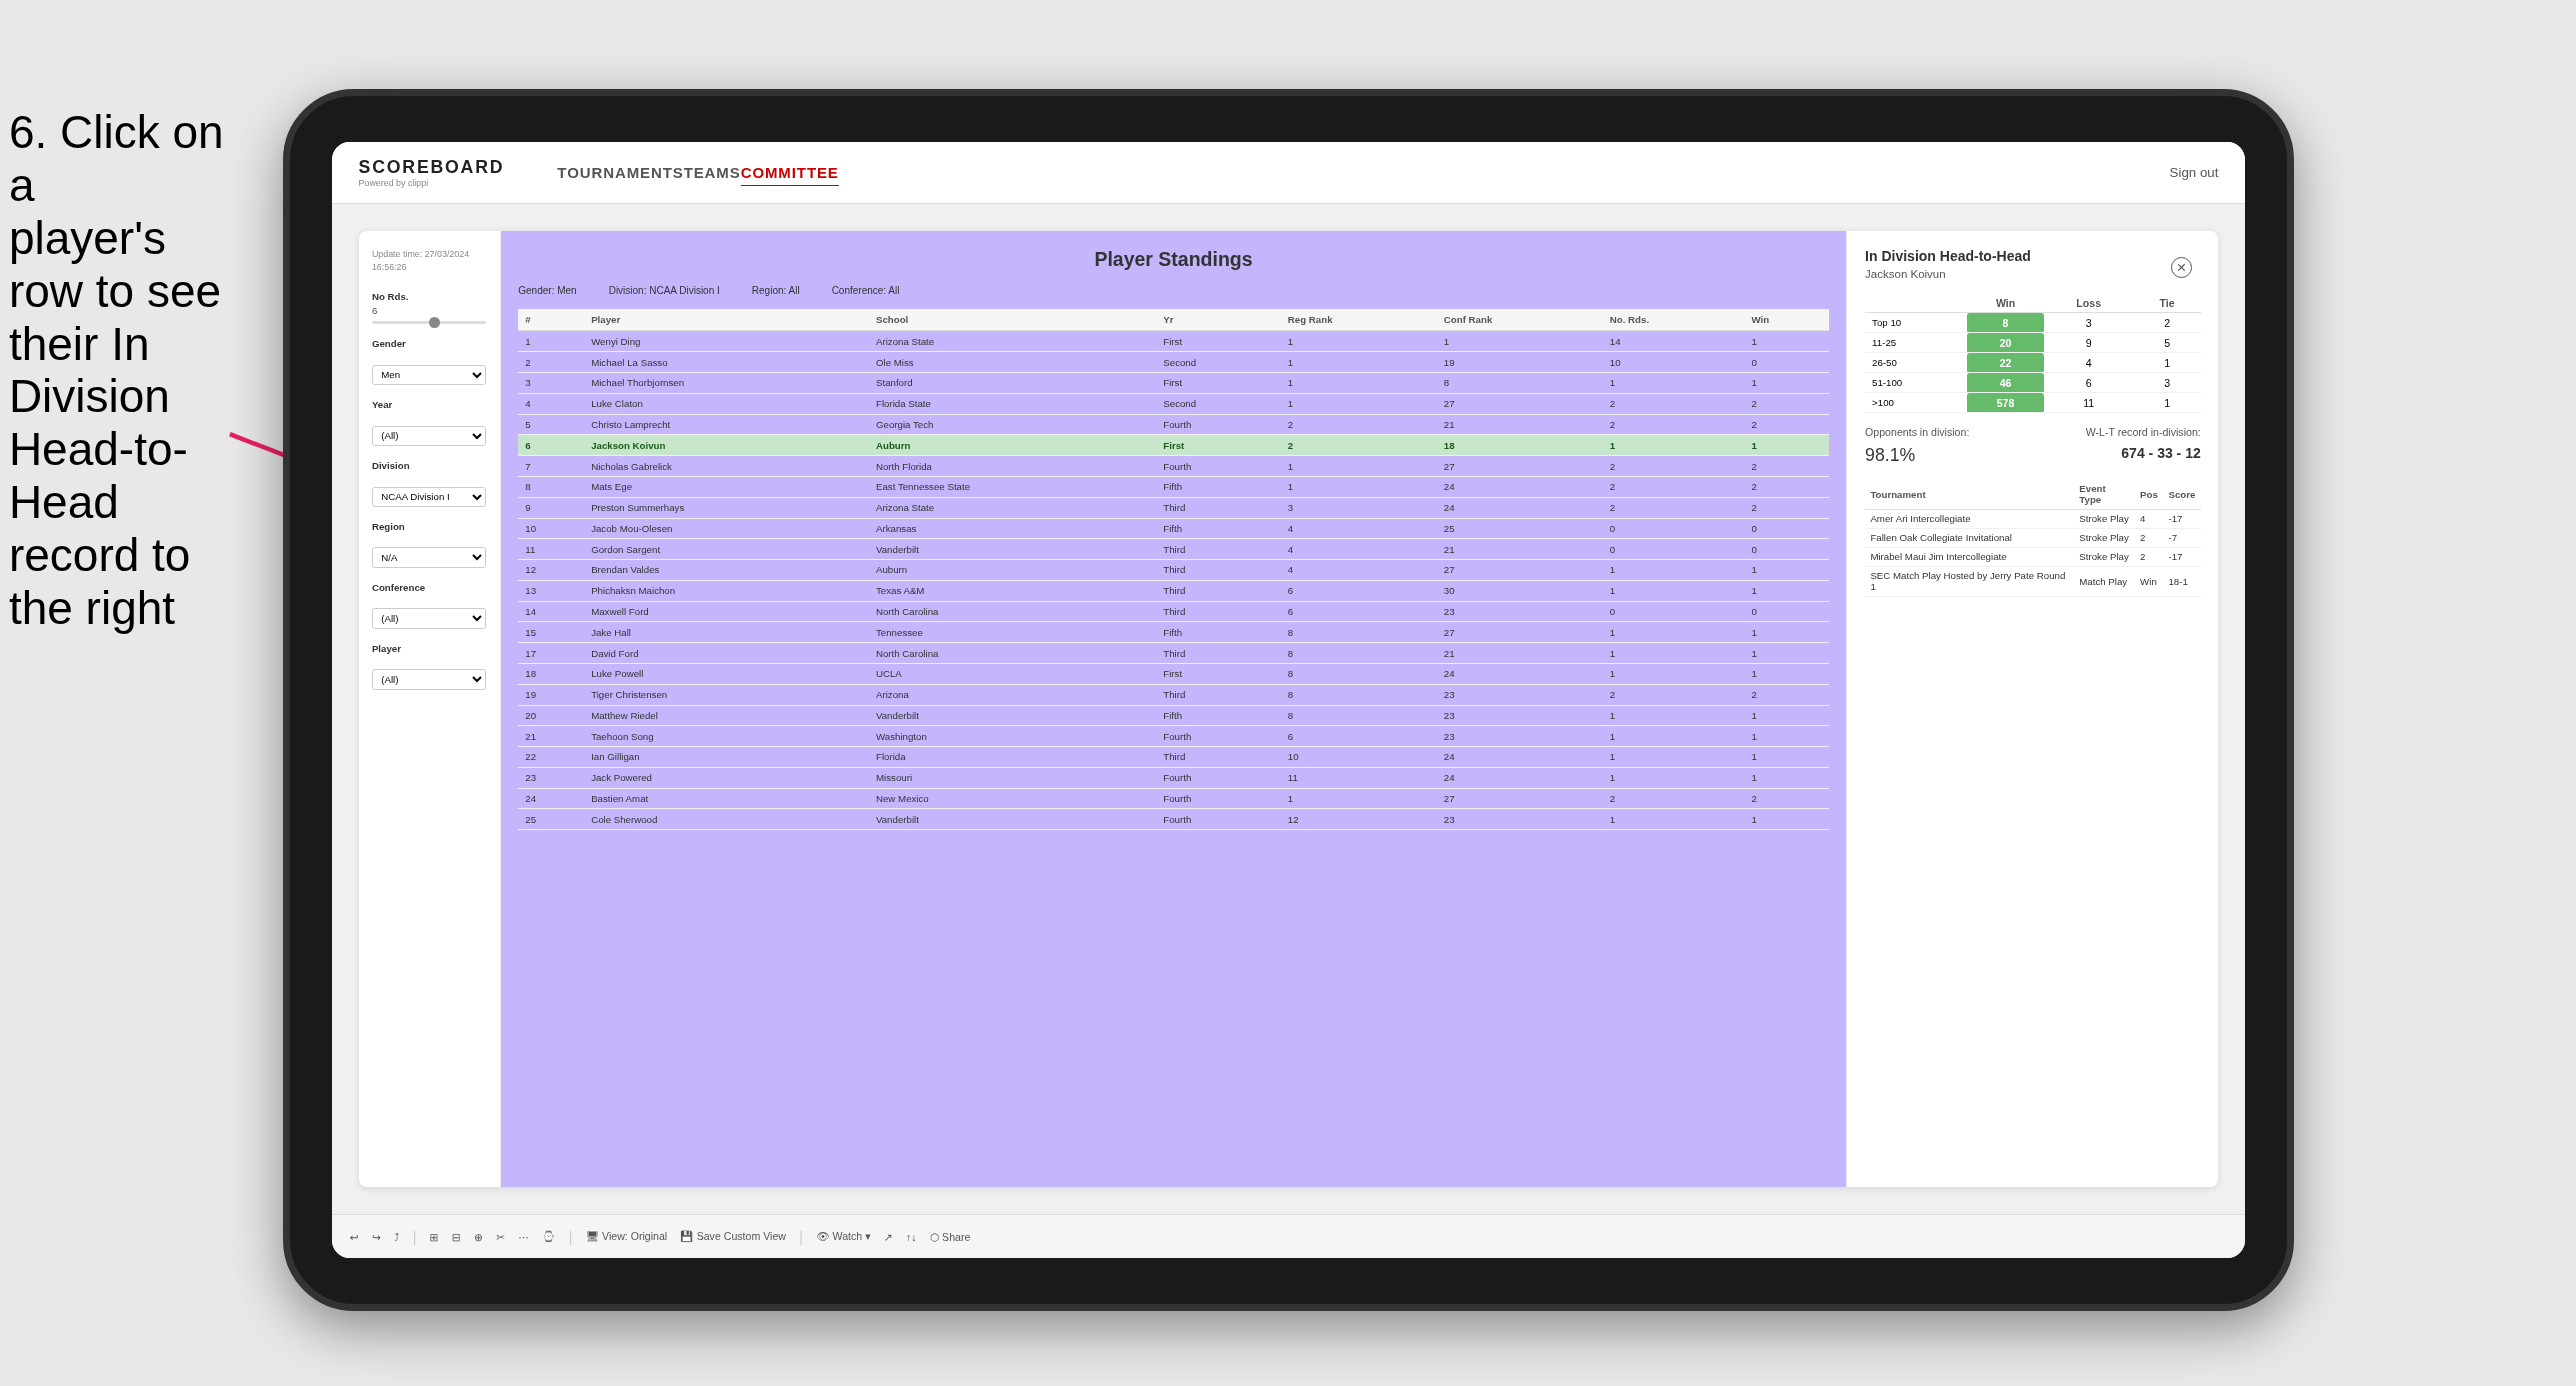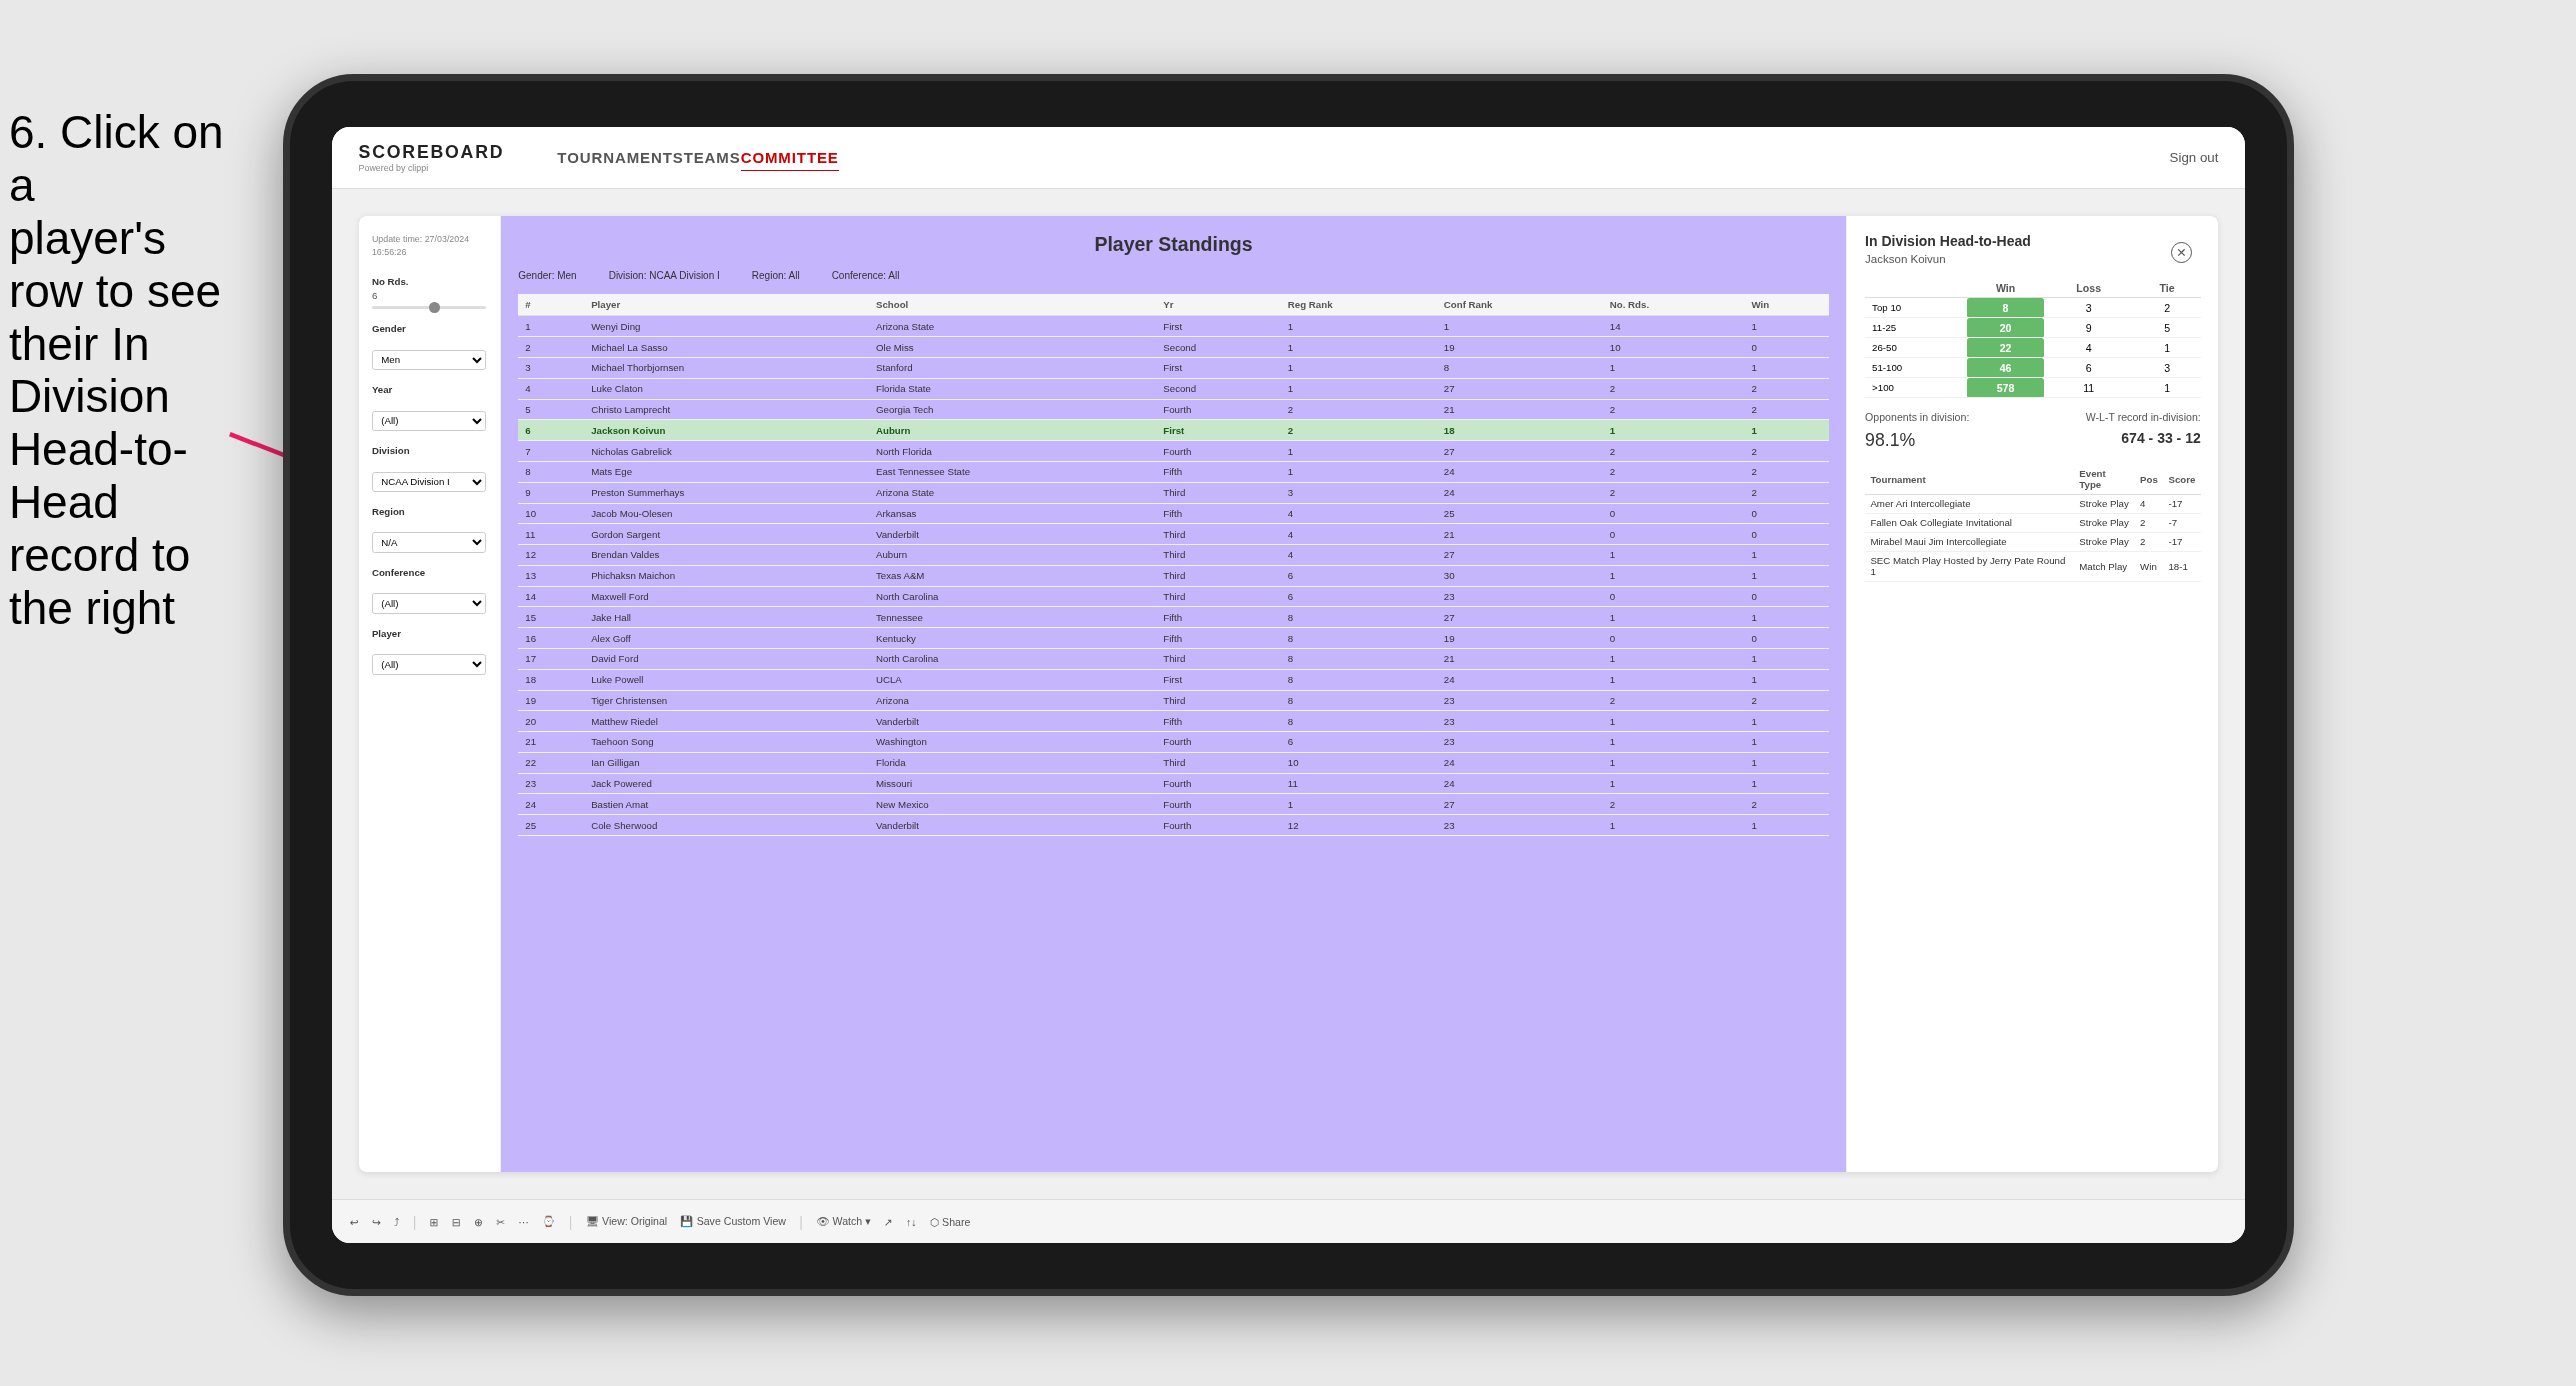--- a/index.html
+++ b/index.html
@@ -22,21 +22,21 @@
       font-weight: 400;
       line-height: 1.15;
       color: #000;
       padding: 0 8.9px;
     }
 
     
     .tablet-frame {
       position: absolute;
       left: 283px;
-      top: 74px;
+      top: 89px;
       width: 2011px;
       height: 1222px;
       background: #1a1a1a;
       border-radius: 71px;
       border: 7px solid #333;
       box-shadow: 0 17.7px 53px rgba(0,0,0,0.4);
       display: flex;
       align-items: center;
       justify-content: center;
     }
@@ -725,30 +725,20 @@
   </tr>
                 <tr>
     <td>15</td>
     <td>Jake Hall</td>
     <td>Tennessee</td>
     <td>Fifth</td>
     <td>8</td>
     <td>27</td>
     <td>1</td>
     <td>1</td>
-  </tr>
-                <tr>
-    <td>16</td>
-    <td>Alex Goff</td>
-    <td>Kentucky</td>
-    <td>Fifth</td>
-    <td>8</td>
-    <td>19</td>
-    <td>0</td>
-    <td>0</td>
   </tr>
                 <tr>
     <td>17</td>
     <td>David Ford</td>
     <td>North Carolina</td>
     <td>Third</td>
     <td>8</td>
     <td>21</td>
     <td>1</td>
     <td>1</td>

